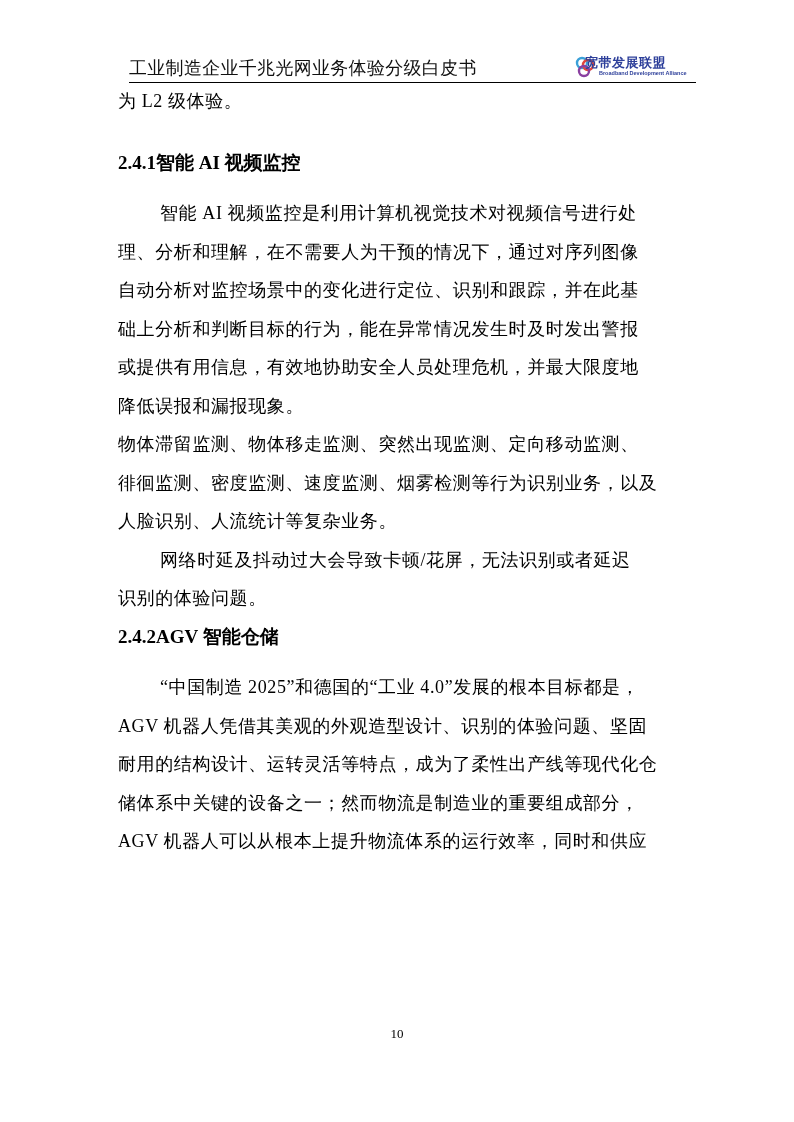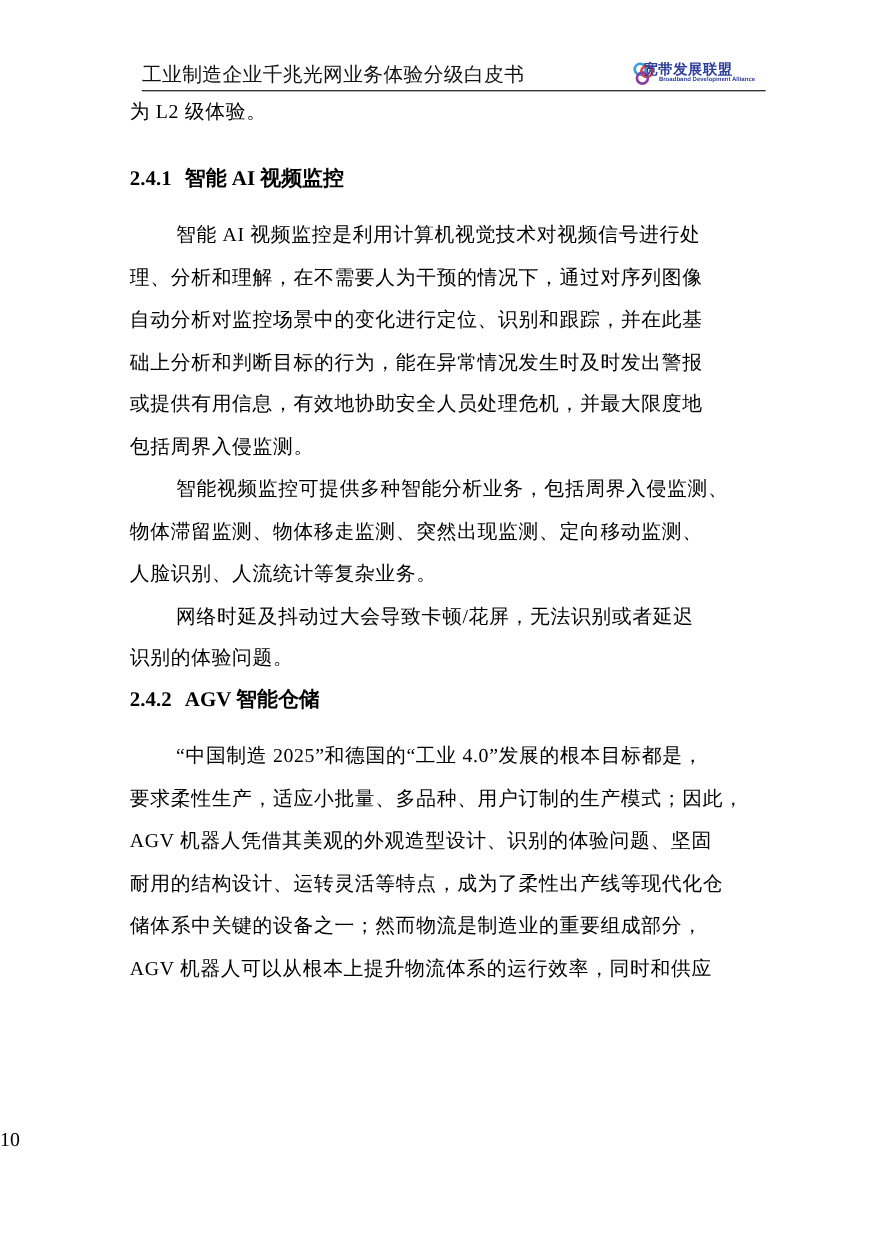--- a/index.html
+++ b/index.html
@@ -9,22 +9,22 @@
     .header-title { position: absolute; left: 0; top: 4px; font-size: 18px; letter-spacing: 0.3px; color: #111; white-space: nowrap; }
     .header-rule { position: absolute; left: 0; top: 30px; width: 567px; height: 1px; background: #000; }
     .logo { position: absolute; right: 0; top: 3px; width: 122px; height: 24px; }
     .logo-mark { position: absolute; left: 0; top: 1px; width: 22px; height: 22px; }
     .logo-cn { position: absolute; left: 11px; top: -1px; font-family: "DejaVu Sans", sans-serif; font-size: 13px; font-weight: bold; color: #2d3f9a; white-space: nowrap; letter-spacing: 0.5px; }
     .logo-en { position: absolute; left: 25px; top: 15px; font-family: "Liberation Sans", sans-serif; font-size: 5.5px; font-weight: bold; color: #2d3f9a; white-space: nowrap; }
     .content { position: absolute; left: 118px; top: 82px; width: 570px; }
     .line { font-size: 18px; line-height: 38.5px; height: 38.5px; white-space: nowrap; letter-spacing: 0.6px; }
     .indent { padding-left: 42px; }
     .h3 { font-weight: bold; font-size: 19px; white-space: nowrap; height: 38.5px; line-height: 38.5px; }
-    .h3 .num { margin-right: 12px; }
-    .page-no { position: absolute; left: 0; width: 794px; top: 1026px; font-size: 18px; }
+    .h3 .num { }
+    .page-no { position: absolute; left: 0; width: 794px; top: 1026px; text-align: center; font-size: 13px; }
   </style>
 </head>
 <body>
 
 <div class="header">
   <div class="header-title">工业制造企业千兆光网业务体验分级白皮书</div>
   <div class="logo">
     <svg class="logo-mark" viewBox="0 0 22 22">
       <circle cx="8" cy="7" r="5" fill="none" stroke="#3aa0d8" stroke-width="2.4"></circle>
       <circle cx="14" cy="9" r="5" fill="none" stroke="#e0463c" stroke-width="2.4"></circle>
@@ -44,40 +44,39 @@
     <span class="num">2.4.1</span><span>智能 AI 视频监控</span>
   </div>
   <div style="height:12px"></div>
 
   <div>
     <div class="line indent">智能 AI 视频监控是利用计算机视觉技术对视频信号进行处</div>
     <div class="line">理、分析和理解，在不需要人为干预的情况下，通过对序列图像</div>
     <div class="line">自动分析对监控场景中的变化进行定位、识别和跟踪，并在此基</div>
     <div class="line">础上分析和判断目标的行为，能在异常情况发生时及时发出警报</div>
     <div class="line">或提供有用信息，有效地协助安全人员处理危机，并最大限度地</div>
-    <div class="line">包括周界入侵监测。</div>
+    <div class="line">降低误报和漏报现象。</div>
   </div>
   <div>
-    <div class="line indent">智能视频监控可提供多种智能分析业务，包括周界入侵监测、</div>
     <div class="line">物体滞留监测、物体移走监测、突然出现监测、定向移动监测、</div>
+    <div class="line">徘徊监测、密度监测、速度监测、烟雾检测等行为识别业务，以及</div>
     <div class="line">人脸识别、人流统计等复杂业务。</div>
   </div>
   <div>
     <div class="line indent">网络时延及抖动过大会导致卡顿/花屏，无法识别或者延迟</div>
     <div class="line">识别的体验问题。</div>
   </div>
 
   <div class="h3">
     <span class="num">2.4.2</span><span>AGV 智能仓储</span>
   </div>
   <div style="height:12px"></div>
 
   <div>
     <div class="line indent">“中国制造 2025”和德国的“工业 4.0”发展的根本目标都是，</div>
-    <div class="line">要求柔性生产，适应小批量、多品种、用户订制的生产模式；因此，</div>
     <div class="line">AGV 机器人凭借其美观的外观造型设计、识别的体验问题、坚固</div>
     <div class="line">耐用的结构设计、运转灵活等特点，成为了柔性出产线等现代化仓</div>
     <div class="line">储体系中关键的设备之一；然而物流是制造业的重要组成部分，</div>
     <div class="line">AGV 机器人可以从根本上提升物流体系的运行效率，同时和供应</div>
   </div>
 </div>
 
 <div class="page-no">10</div>
 
 </body></html>

